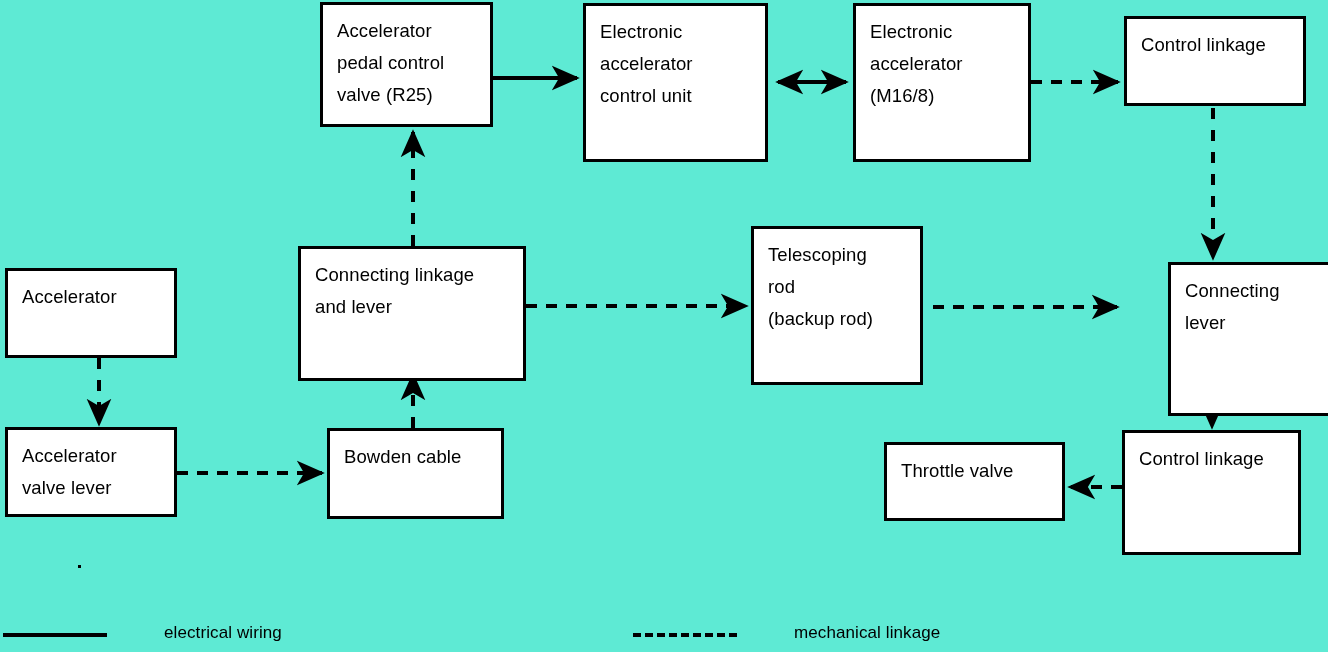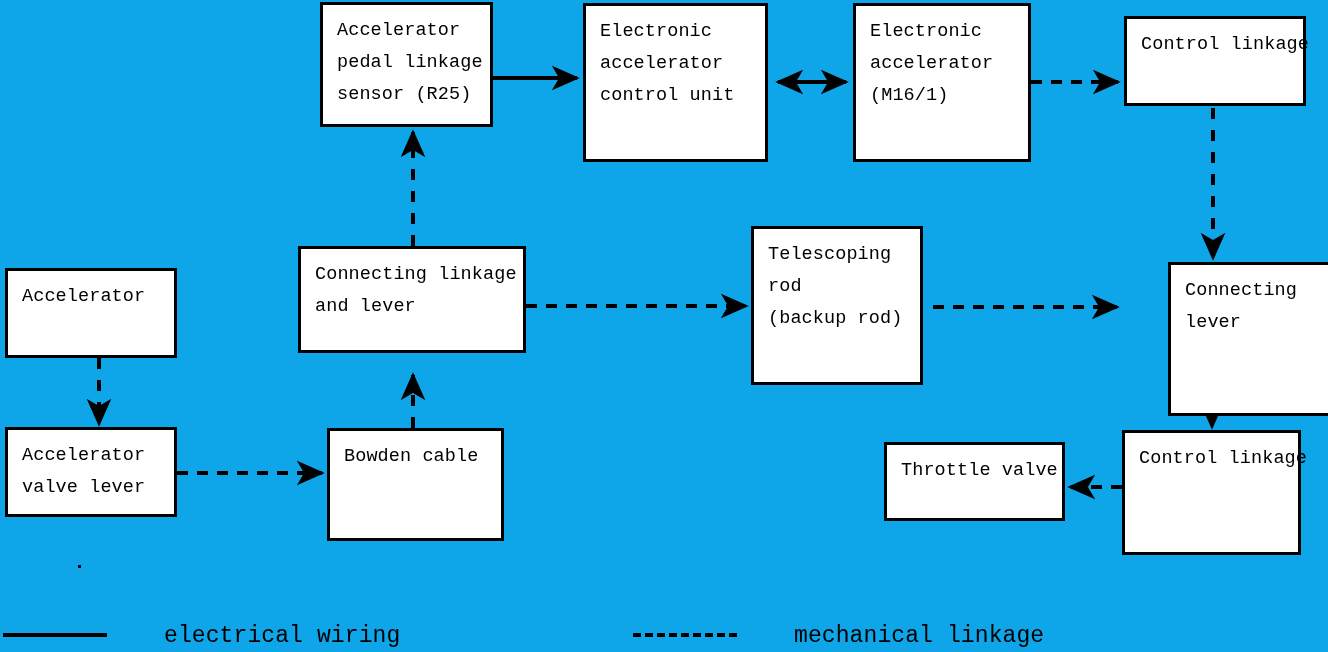--- a/index.html
+++ b/index.html
@@ -5,22 +5,22 @@
 <style>
   html, body {
     margin: 0;
     padding: 0;
     background: #ffffff;
   }
   #canvas {
     position: relative;
     width: 1328px;
     height: 652px;
-    background: #0ea5e9;
-    font-family: Liberation Mono, monospace;
+    background: #5eead4;
+    font-family: Liberation Sans, sans-serif;
     overflow: hidden;
   }
   .node {
     position: absolute;
     box-sizing: border-box;
     border: 3px solid #000000;
     background: #ffffff;
     padding: 10px 12px 0 14px;
     font-size: 18.5px;
     line-height: 1.72;
@@ -39,21 +39,21 @@
     z-index: 1;
     overflow: visible;
   }
 
   .legend-item {
     position: absolute;
     z-index: 3;
   }
   .legend-label {
     position: absolute;
-    font-size: 23px;
+    font-size: 17px;
     color: #000000;
     white-space: nowrap;
     letter-spacing: 0.1px;
   }
   .legend-solid {
     position: absolute;
     height: 4px;
     background: #000000;
   }
   .legend-dashed {
@@ -125,66 +125,66 @@
       <line x1="526" y1="306" x2="746" y2="306" stroke="#000" stroke-width="4" stroke-dasharray="11 9" marker-end="url(#ah)"></line>
     </g>
 
     <g>
       <line x1="933" y1="307" x2="1117" y2="307" stroke="#000" stroke-width="4" stroke-dasharray="11 9" marker-end="url(#ah)"></line>
     </g>
   </svg>
 
   <div class="node" style="left:320px; top:2px; width:173px; height:125px;">
     <span class="ln">Accelerator</span>
-    <span class="ln">pedal linkage</span>
-    <span class="ln">sensor (R25)</span>
+    <span class="ln">pedal control</span>
+    <span class="ln">valve (R25)</span>
   </div>
 
   <div class="node" style="left:583px; top:3px; width:185px; height:159px;">
     <span class="ln">Electronic</span>
     <span class="ln">accelerator</span>
     <span class="ln">control unit</span>
   </div>
 
   <div class="node" style="left:853px; top:3px; width:178px; height:159px;">
     <span class="ln">Electronic</span>
     <span class="ln">accelerator</span>
-    <span class="ln">(M16/1)</span>
+    <span class="ln">(M16/8)</span>
   </div>
 
   <div class="node" style="left:1124px; top:16px; width:182px; height:90px;">
     <span class="ln">Control linkage</span>
   </div>
 
   <div class="node" style="left:5px; top:268px; width:172px; height:90px;">
     <span class="ln">Accelerator</span>
   </div>
 
-  <div class="node" style="left:298px; top:246px; width:228px; height:107px;">
+  <div class="node" style="left:298px; top:246px; width:228px; height:135px;">
     <span class="ln">Connecting linkage</span>
     <span class="ln">and lever</span>
   </div>
 
   <div class="node" style="left:751px; top:226px; width:172px; height:159px;">
     <span class="ln">Telescoping</span>
     <span class="ln">rod</span>
     <span class="ln">(backup rod)</span>
   </div>
 
   <div class="node" style="left:1168px; top:262px; width:181px; height:154px;">
     <span class="ln">Connecting</span>
     <span class="ln">lever</span>
   </div>
 
   <div class="node" style="left:5px; top:427px; width:172px; height:90px;">
     <span class="ln">Accelerator</span>
     <span class="ln">valve lever</span>
   </div>
 
-  <div class="node" style="left:327px; top:428px; width:177px; height:113px;">
+  <div class="node" style="left:327px; top:428px; width:177px; height:91px;">
     <span class="ln">Bowden cable</span>
   </div>
 
   <div class="node" style="left:884px; top:442px; width:181px; height:79px;">
     <span class="ln">Throttle valve</span>
   </div>
 
   <div class="node" style="left:1122px; top:430px; width:179px; height:125px;">
     <span class="ln">Control linkage</span>
   </div>

